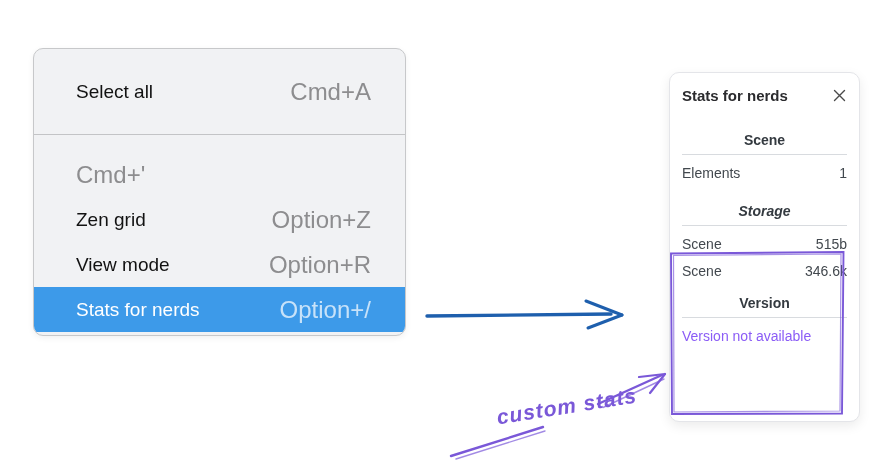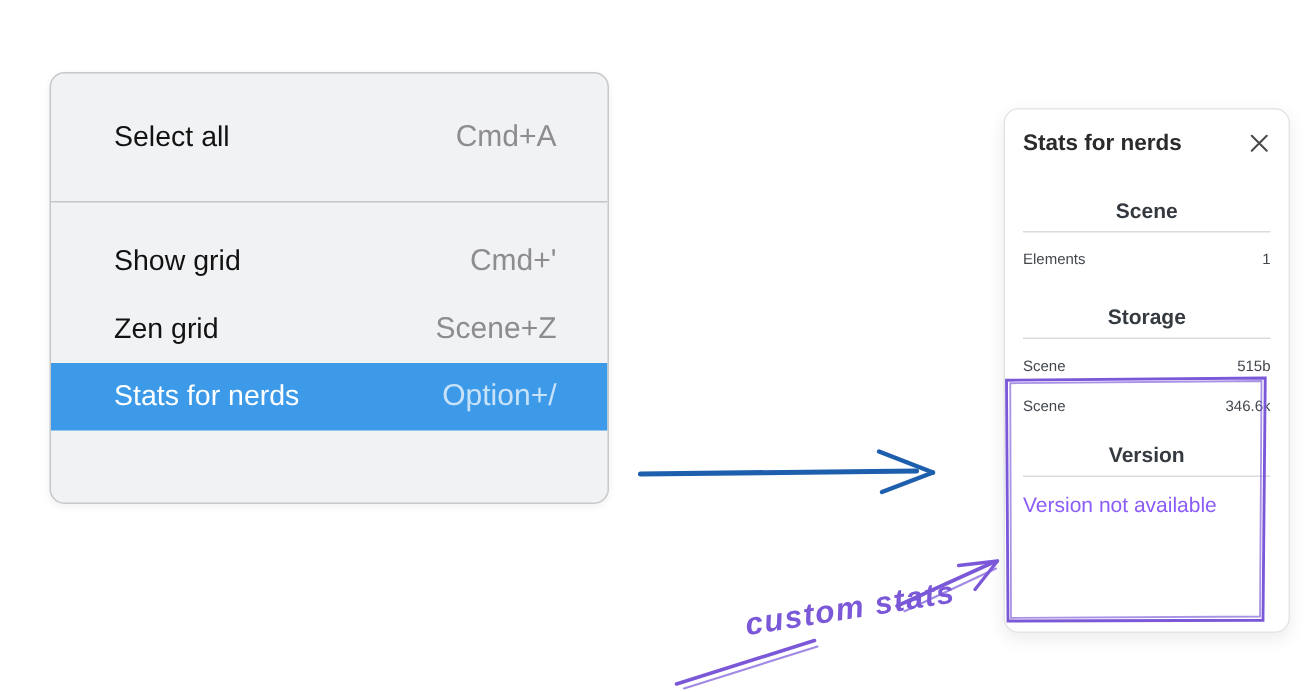--- a/index.html
+++ b/index.html
@@ -23,21 +23,21 @@
     box-shadow:0 2px 6px rgba(0,0,0,0.06);
   }
   .menu-item {
     height:45px;
     display:flex; align-items:center; justify-content:space-between;
     padding:0 34px 0 42px;
     font-size:19px; color:#121212;
     cursor:default;
   }
   .menu-item .menu-label { color:inherit; }
-  .menu-item .menu-shortcut { color:#8d8d8f; font-size:20px; }
+  .menu-item .menu-shortcut { color:#8d8d8f; font-size:24px; }
   .menu-item.selected { background:#3d9ae9; color:#ffffff; }
   .menu-item.selected .menu-shortcut { color:#c7e2f9; }
   .menu-separator {
     border-top:1px solid #c3c4c6;
     margin:20px 0 17px 0;
   }
 
   
   .stats-panel {
     position:absolute; left:669px; top:72px;
@@ -55,29 +55,29 @@
   .panel-title { font-size:15px; font-weight:bold; color:#2b2b2e; }
   .close-btn {
     width:16px; height:16px;
     display:flex; align-items:center; justify-content:center;
     cursor:pointer;
   }
   .section-heading {
     text-align:center; font-size:14px; font-weight:bold; color:#343a40;
   }
   .heading-scene   { margin-top:28px; }
-  .heading-storage { margin-top:16px; }
+  .heading-storage { margin-top:16px;font-style:italic; }
   .heading-version { margin-top:10px; }
   .panel-hr {
     border:none; border-top:1px solid #d8dbdf;
     margin:6px 0 5px 0;
   }
   .stat-row {
     display:flex; justify-content:space-between;
-    font-size:10px; line-height:27px; color:#42484e;gap:15px;
+    font-size:14px; line-height:27px; color:#42484e;gap:15px;
   }
   .stat-value { text-align:right; }
   .version-note { font-size:14px; line-height:26px; margin-top:4px; color:#8b5cf6; }
 
   
   .overlay {
     position:absolute; left:0; top:0; width:873px; height:461px;
     pointer-events:none;
   }
   .annotation-text {
@@ -93,26 +93,29 @@
 </head>
 <body>
 
 <div class="context-menu">
   <div class="menu-item">
     <span class="menu-label">Select all</span>
     <span class="menu-shortcut">Cmd+A</span>
   </div>
   <div class="menu-separator"></div>
   <div class="menu-item">
-    <span class="menu-label">Show grid</span>
     <span class="menu-shortcut">Cmd+'</span>
   </div>
   <div class="menu-item">
     <span class="menu-label">Zen grid</span>
-    <span class="menu-shortcut">Scene+Z</span>
+    <span class="menu-shortcut">Option+Z</span>
+  </div>
+  <div class="menu-item">
+    <span class="menu-label">View mode</span>
+    <span class="menu-shortcut">Option+R</span>
   </div>
   <div class="menu-item selected">
     <span class="menu-label">Stats for nerds</span>
     <span class="menu-shortcut">Option+/</span>
   </div>
 </div>
 
 <div class="stats-panel">
   <div class="panel-header">
     <span class="panel-title">Stats for nerds</span>

